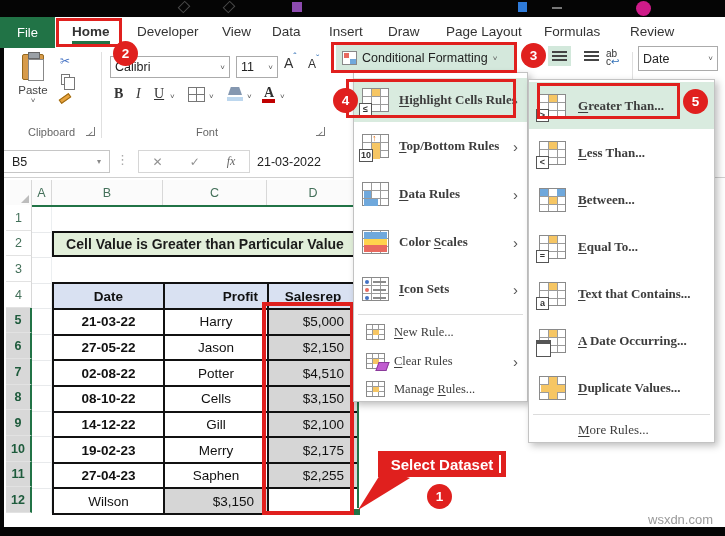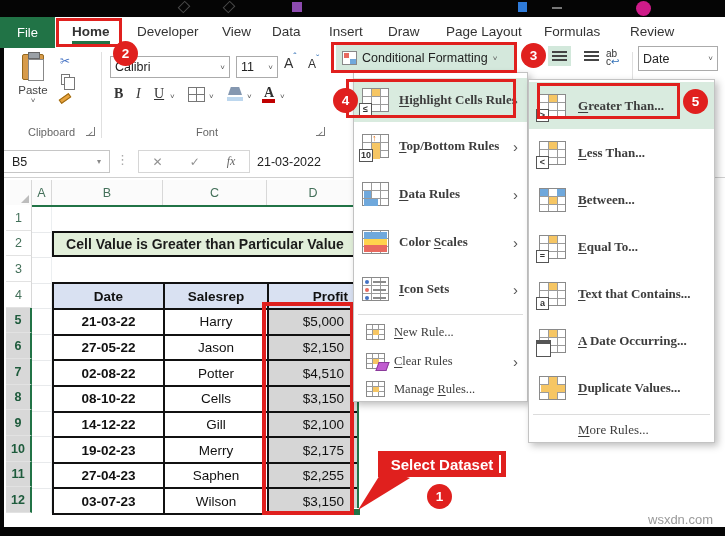--- a/index.html
+++ b/index.html
@@ -299,22 +299,22 @@
     <div class="rowhdr sel" style="top:207px;height:25px;">8</div>
     <div class="rowhdr sel" style="top:232px;height:26px;">9</div>
     <div class="rowhdr sel" style="top:258px;height:26px;">10</div>
     <div class="rowhdr sel" style="top:284px;height:25px;">11</div>
     <div class="rowhdr sel" style="top:309px;height:26px;">12</div>
 
     <div class="banner">Cell Value is Greater than Particular Value</div>
 
     <div class="xtable">
       <div class="tc h">Date</div>
+      <div class="tc h r">Profit</div>
       <div class="tc h">Salesrep</div>
-      <div class="tc h r">Profit</div>
 
       <div class="tc date">21-03-22</div>
       <div class="tc">Harry</div>
       <div class="tc sel">$5,000</div>
 
       <div class="tc date">27-05-22</div>
       <div class="tc">Jason</div>
       <div class="tc sel">$2,150</div>
 
       <div class="tc date">02-08-22</div>
@@ -330,21 +330,20 @@
       <div class="tc sel">$2,100</div>
 
       <div class="tc date">19-02-23</div>
       <div class="tc">Merry</div>
       <div class="tc sel">$2,175</div>
 
       <div class="tc date">27-04-23</div>
       <div class="tc">Saphen</div>
       <div class="tc sel">$2,255</div>
 
-      <div class="tc date">03-07-23</div>
       <div class="tc">Wilson</div>
       <div class="tc sel">$3,150</div>
     </div>
 
     <div class="sel-right"></div>
     <div class="fill-handle"></div>
   </div>
 
   <div class="menu mainmenu">
     <div class="mi big hl" style="top:5px;height:44px;">

